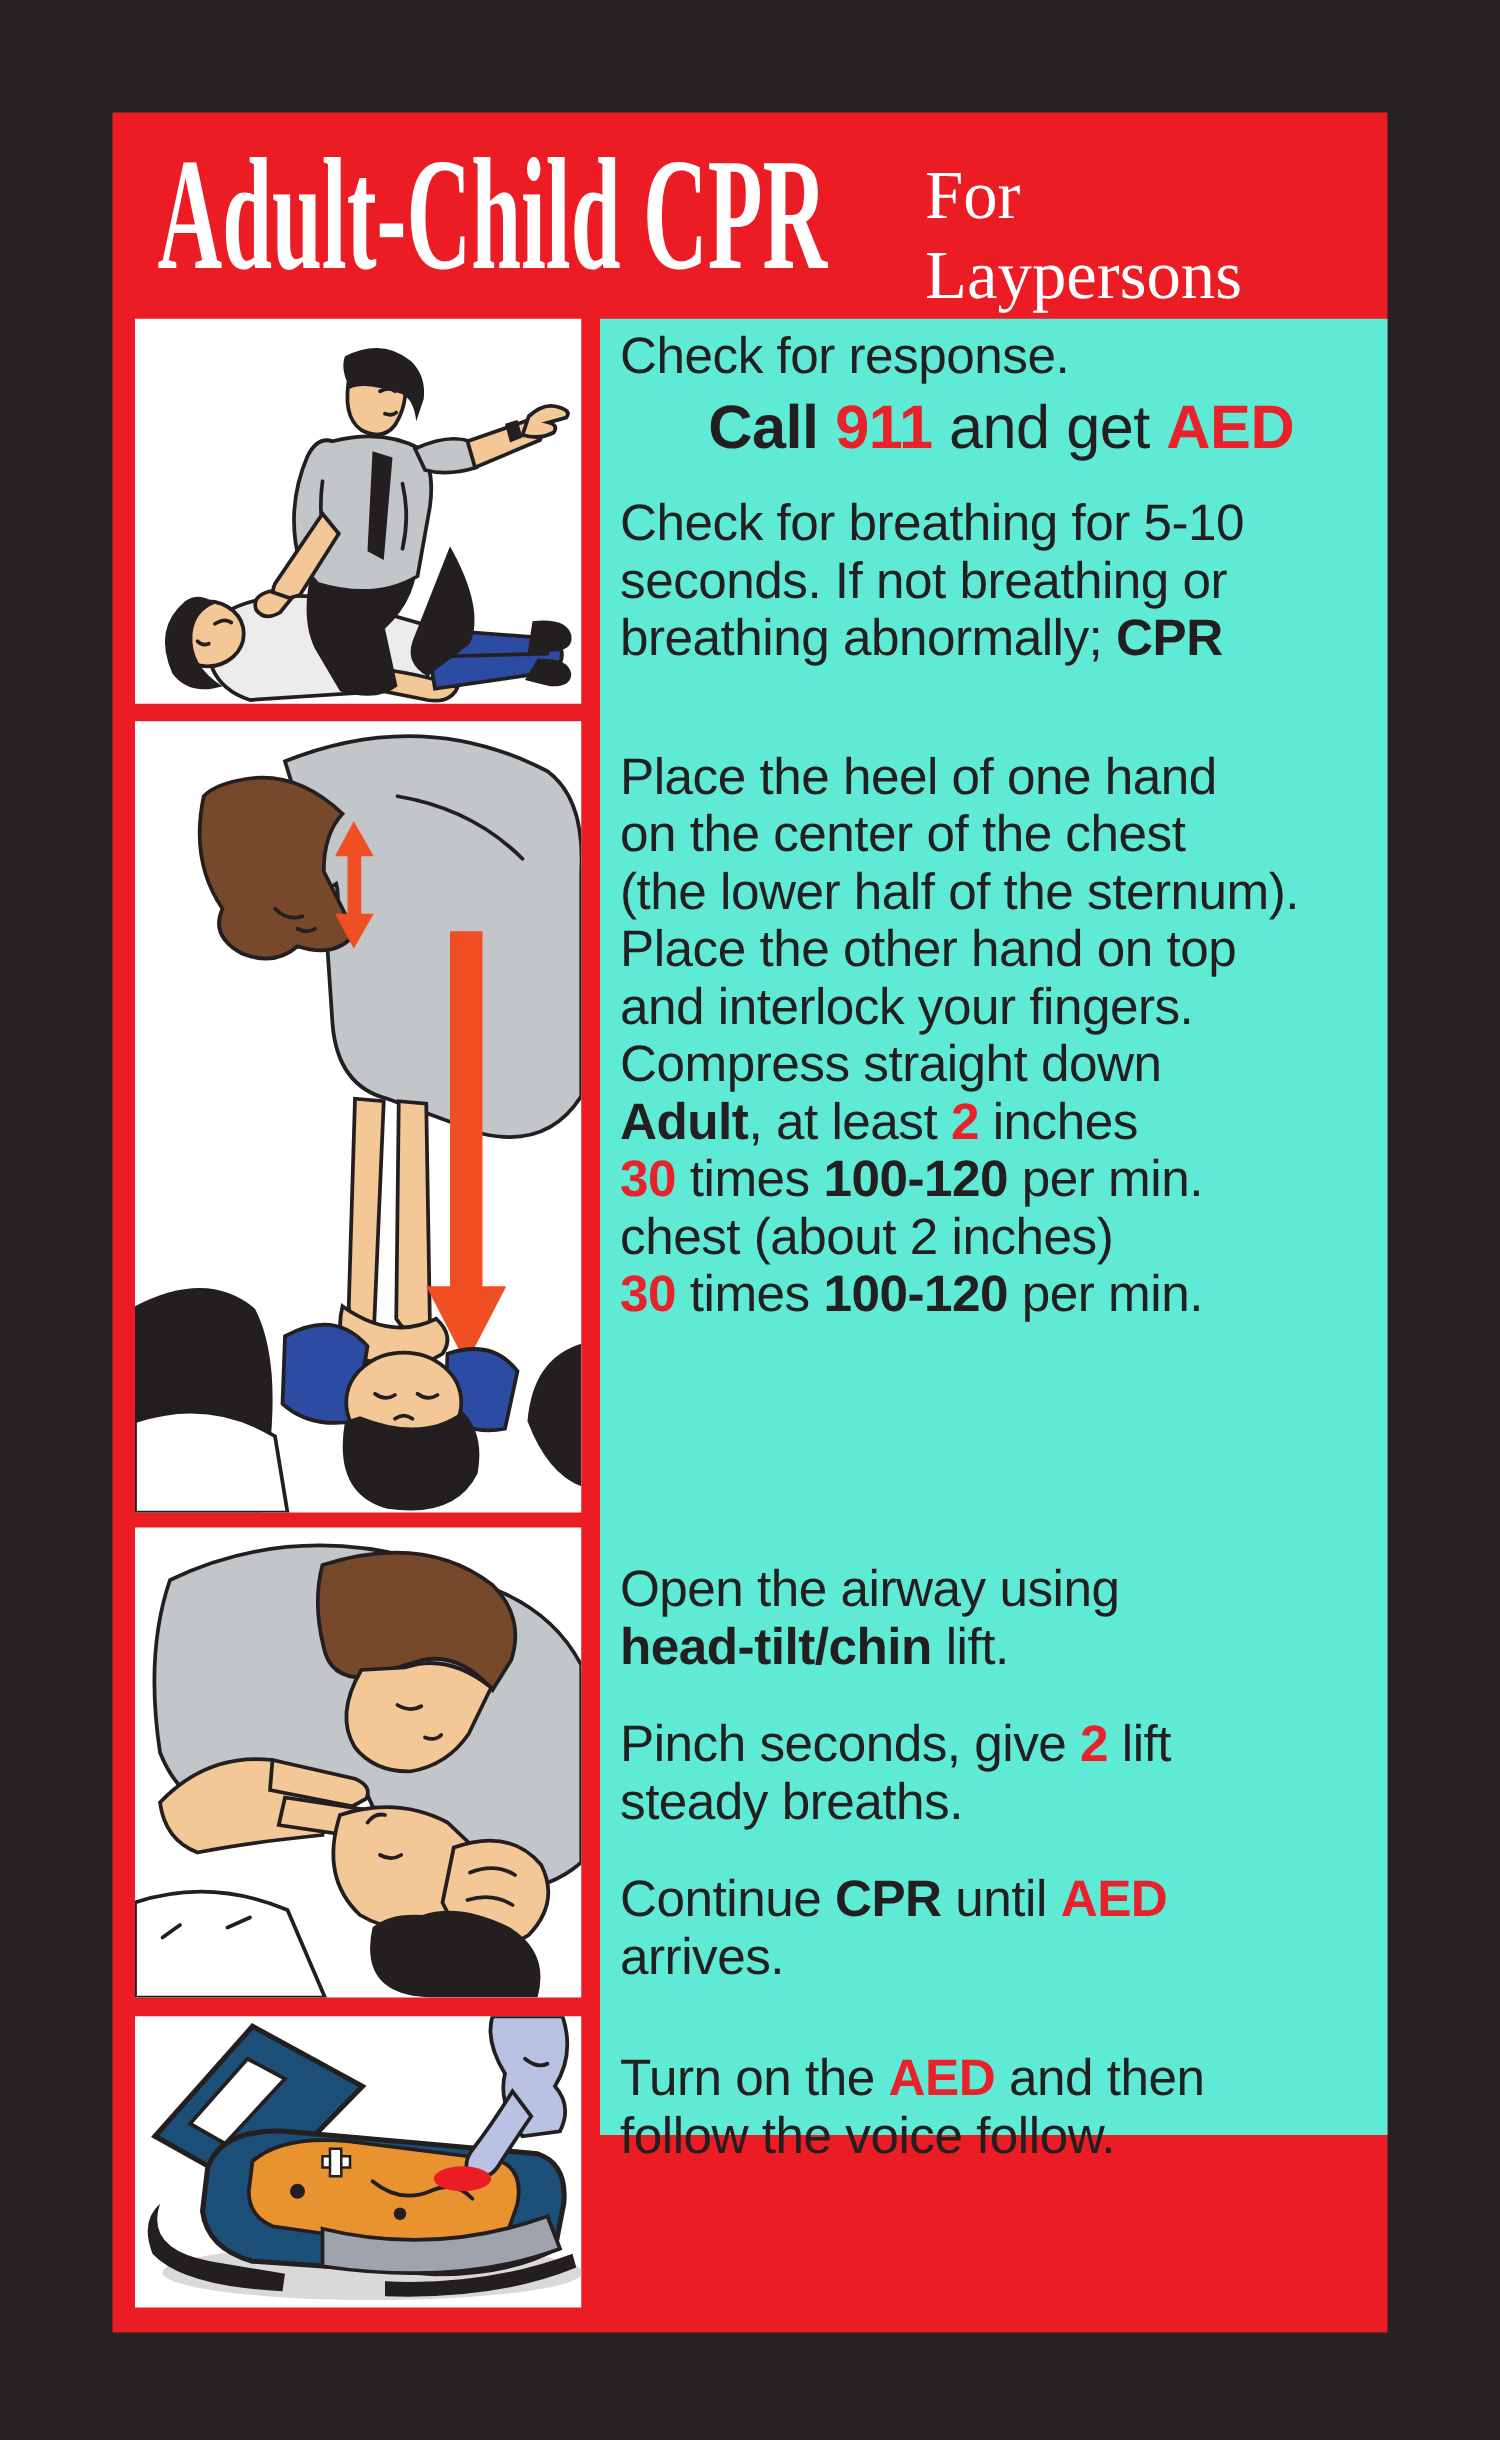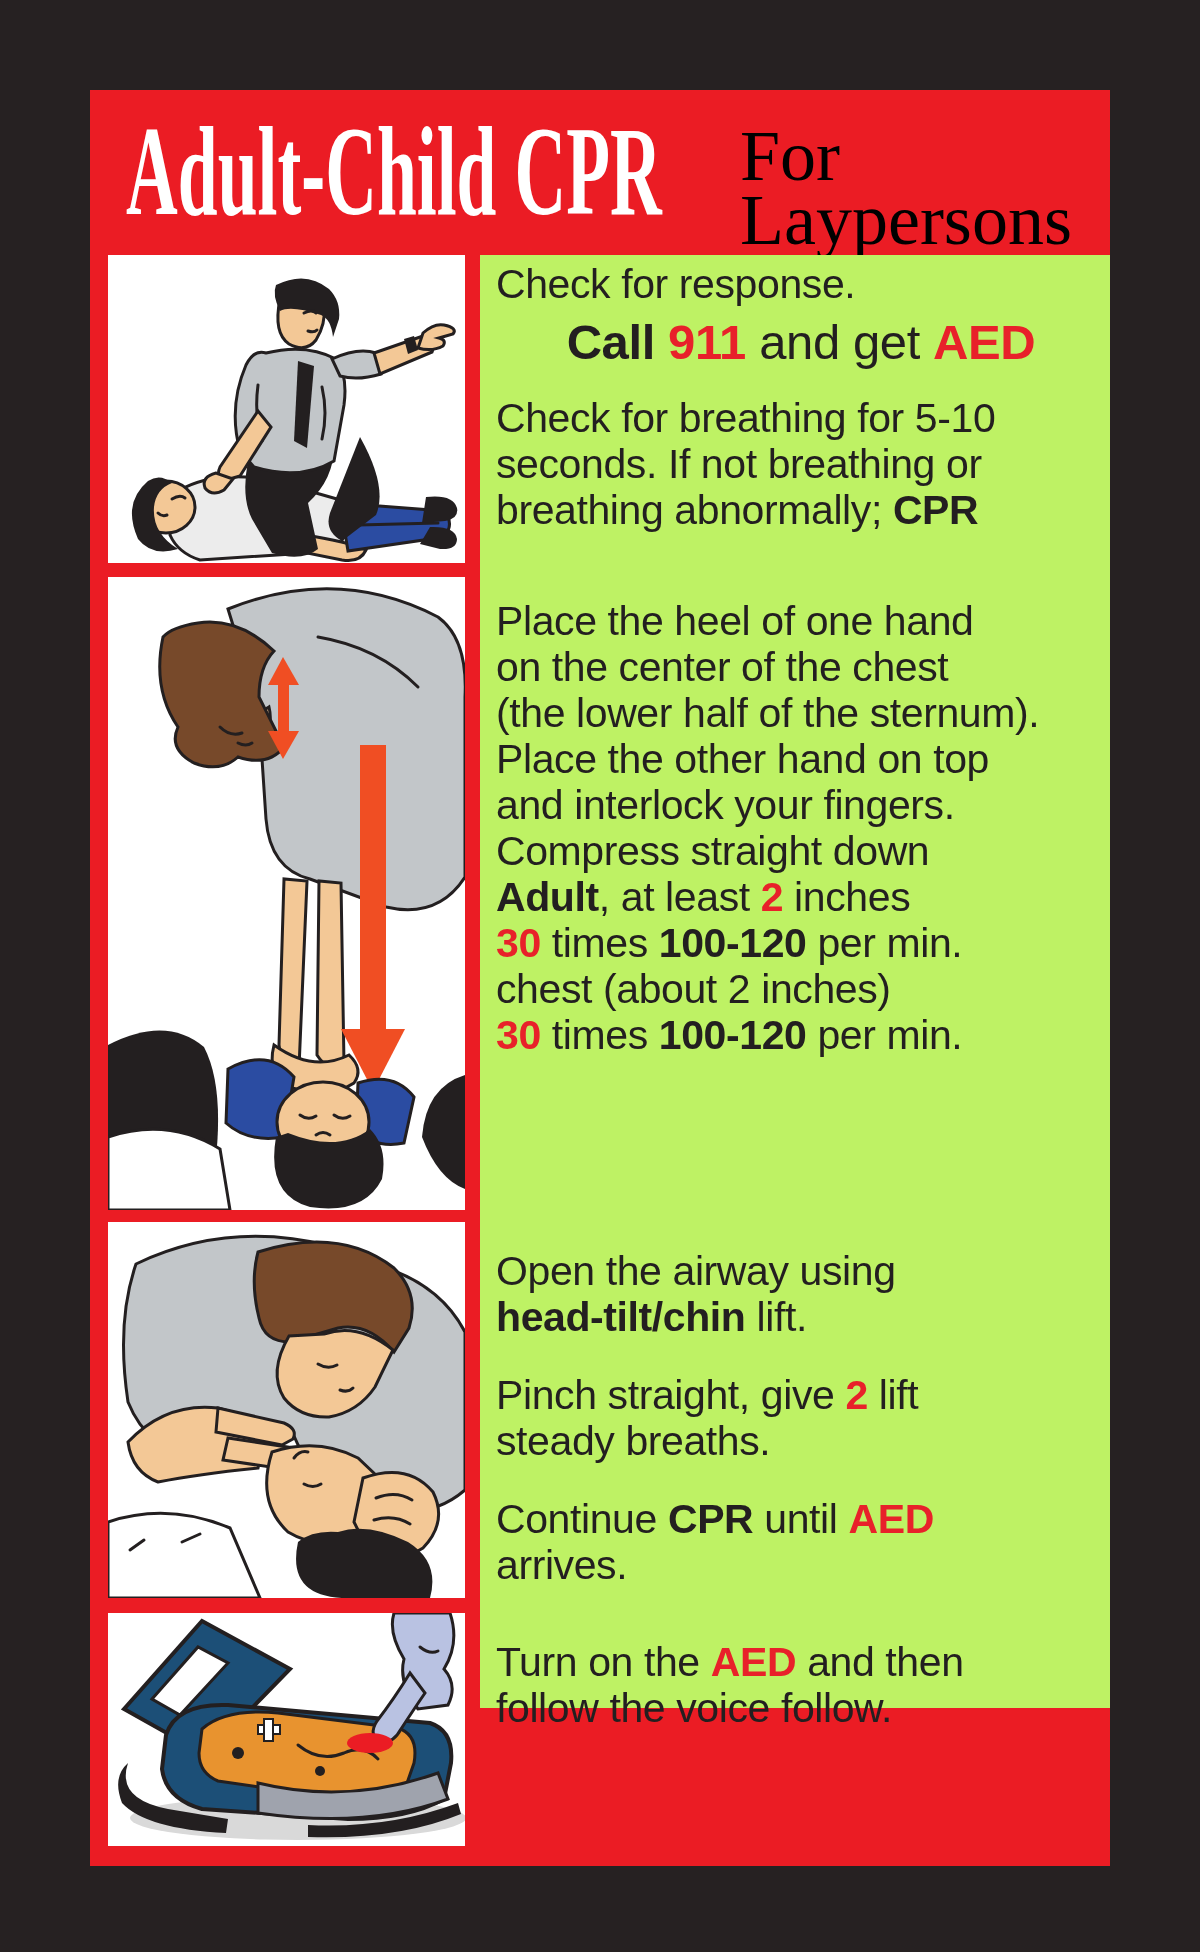--- a/index.html
+++ b/index.html
@@ -1,27 +1,27 @@
 <!DOCTYPE html>
 <html style="--page_bg: #262122; --red: #EB1C24; --text_red: #E8212A; --ink: #231F20; --skin: #F3C896; --gray_shirt: #C2C6C9; --shirt_white: #ECECEC; --blue_pants: #2B4CA2; --hair_brown: #77492A; --arrow: #F04E23; --navy: #1C4F77; --orange: #E8932F; --glove: #B9C2E2; --panel_gray: #9FA3AD; --shadow: #D9D9D9;"><head>
 <meta charset="utf-8">
 <style>
   html,body{margin:0;padding:0;background:#262122;}
   .page{position:relative;width:1200px;height:1952px;background:var(--page-bg,#262122);overflow:hidden;font-family:"Liberation Sans",sans-serif;}
   .card{position:absolute;left:90px;top:90px;width:1020px;height:1776px;background:var(--red,#EB1C24);}
   .header{position:absolute;left:0;top:0;width:1020px;height:165px;}
   .title{position:absolute;left:36px;top:2px;color:#fff;font-family:"Liberation Serif",serif;font-weight:bold;font-size:128px;line-height:158px;white-space:nowrap;transform:scaleX(.56);transform-origin:0 0;}
-  .subtitle{position:absolute;left:650px;top:34px;color:#000000;font-family:"Liberation Serif",serif;font-size:72px;line-height:64px;white-space:nowrap;}
+  .subtitle{position:absolute;left:650px;top:34px;color:#ffffff;font-family:"Liberation Serif",serif;font-size:55px;line-height:64px;white-space:nowrap;}
   .img-panel{position:absolute;left:18px;width:357px;background:#fff;}
   #p1{top:165px;height:308px}
   #p2{top:487px;height:633px}
   #p3{top:1132px;height:376px}
   #p4{top:1523px;height:233px}
   .img-panel svg{display:block;width:100%;height:100%;}
-  .text-panel{position:absolute;left:390px;top:165px;width:630px;height:1453px;background:#bef264;}
+  .text-panel{position:absolute;left:390px;top:165px;width:630px;height:1453px;background:#5eead4;}
   .block{position:absolute;left:16px;right:4px;color:var(--ink,#231F20);font-size:41px;line-height:46px;letter-spacing:-.4px;}
   .para{margin:0 0 32px 0;}
   .para:last-child{margin-bottom:0;}
   .mb6{margin-bottom:6px;}
   .mb24{margin-bottom:24px;}
   .lead{font-size:49px;line-height:58px;text-align:center;}
   .line{white-space:nowrap;}
   .b{font-weight:bold;}
   .r{color:var(--text-red,#E8212A);}
   .ln{fill:none;stroke:var(--ink,#231F20);stroke-width:3;stroke-linecap:round;}
@@ -200,21 +200,21 @@
             <div class="line"><span>chest (about 2 inches)</span></div>
             <div class="line"><span class="b r">30</span><span> times </span><span class="b">100-120</span><span> per min.</span></div>
           </div>
         </div>
         <div class="block" style="top: 993px;">
           <div class="para">
             <div class="line"><span>Open the airway using</span></div>
             <div class="line"><span class="b">head-tilt/chin</span><span> lift.</span></div>
           </div>
           <div class="para">
-            <div class="line"><span>Pinch straight, give </span><span class="b r">2</span><span> lift</span></div>
+            <div class="line"><span>Pinch seconds, give </span><span class="b r">2</span><span> lift</span></div>
             <div class="line"><span>steady breaths.</span></div>
           </div>
           <div class="para">
             <div class="line"><span>Continue </span><span class="b">CPR</span><span> until </span><span class="b r">AED</span></div>
             <div class="line"><span>arrives.</span></div>
           </div>
         </div>
         <div class="block" style="top: 1384px;">
           <div class="para">
             <div class="line"><span>Turn on the </span><span class="b r">AED</span><span> and then</span></div>

